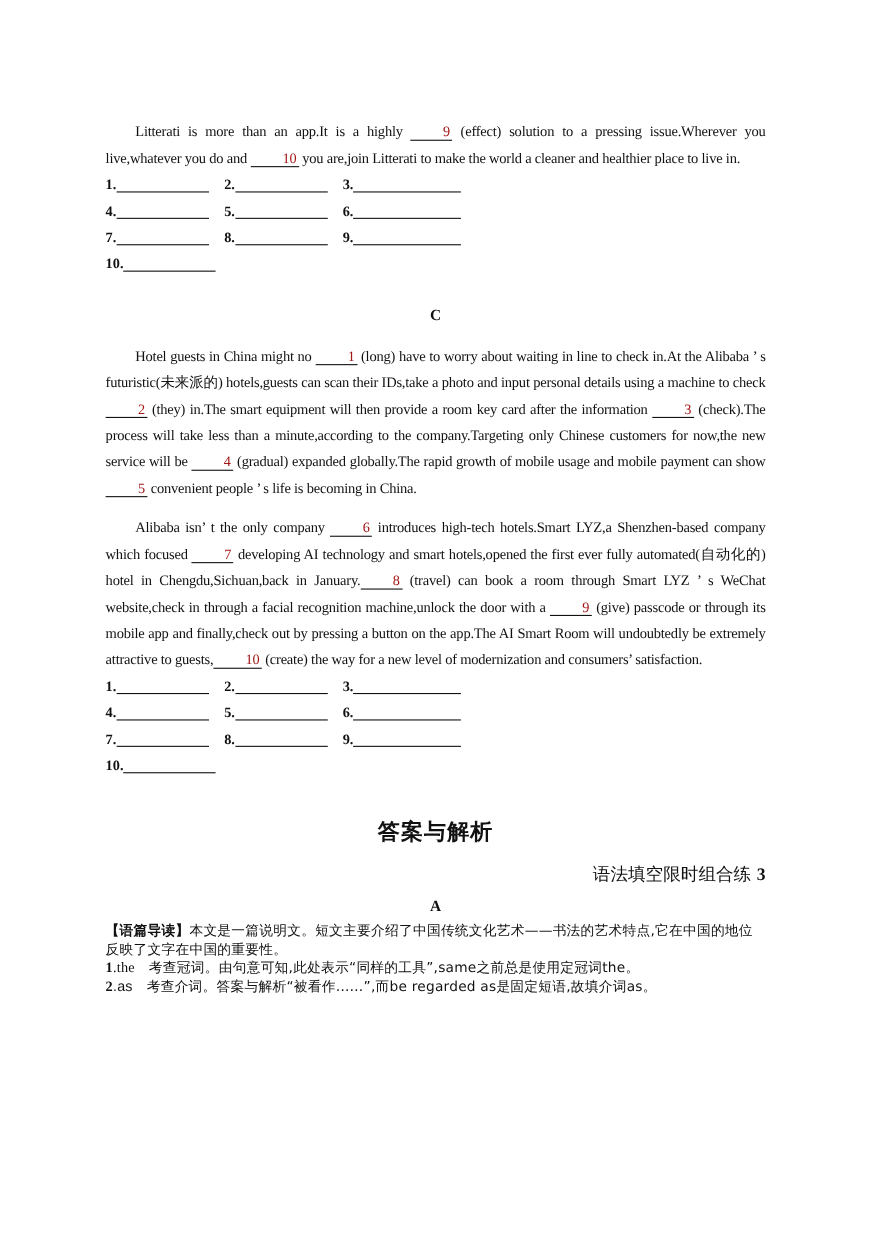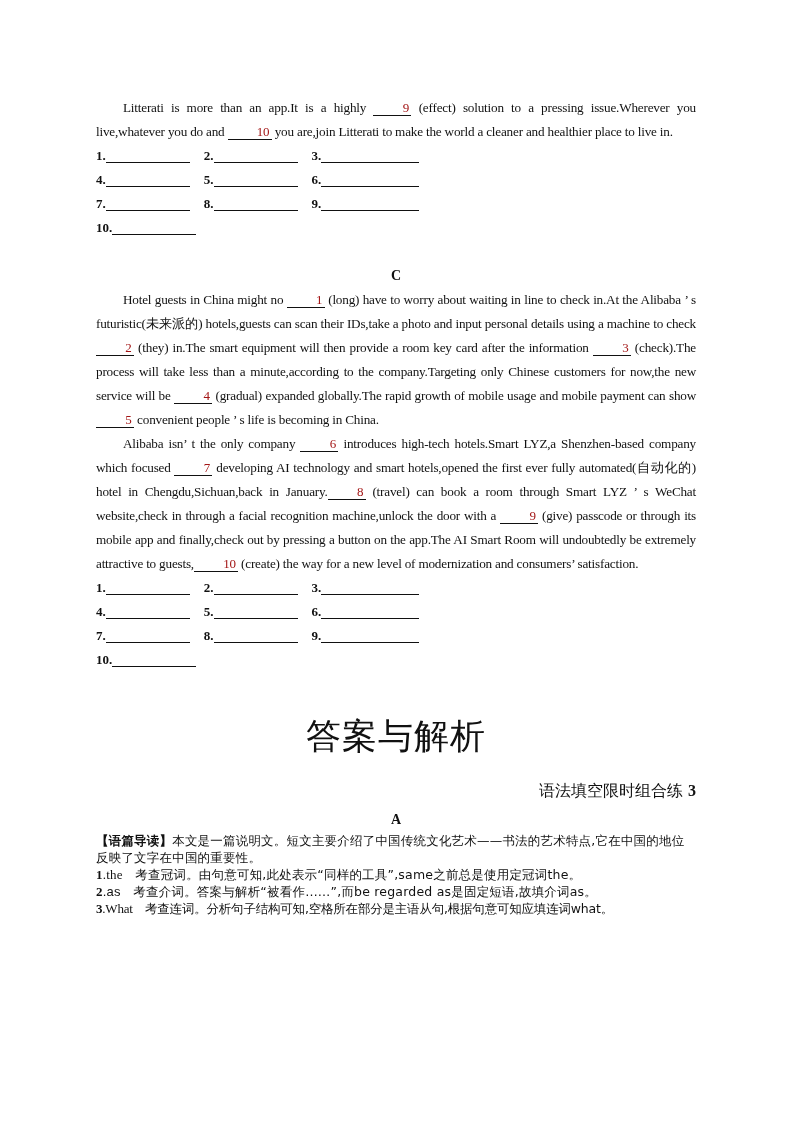--- a/index.html
+++ b/index.html
@@ -1,30 +1,30 @@
 <!DOCTYPE html>
 <html><head>
 <meta charset="utf-8">
 <style>
   html, body { margin: 0; padding: 0; background: #ffffff; }
   body { width: 794px; height: 1123px; position: relative; overflow: hidden;
          font-family: "Liberation Serif", "DejaVu Serif", serif; color: #111; }
   .page { position: absolute; left: 96px; top: 96px; width: 600px; }
   .para { font-size: 13.2px; line-height: 24px; margin: 0; text-align: justify; letter-spacing: -0.2px; }
-  .indent { text-indent: 27px; }
+  .indent { text-indent: 27px; margin-top: 12px; }
   .blank { display: inline-block; border-bottom: 1px solid #111; text-align: center; color: #a31515;
            line-height: 14px; min-width: 34px; padding: 0 2px; font-size: 13px; }
   .ans-grid { font-size: 13px; line-height: 24px; font-weight: bold; }
   .ans-row { display: flex; height: 24px; }
   .ans-item { display: flex; align-items: flex-end; margin-right: 14px; }
   .ans-item .line { display: inline-block; border-bottom: 1px solid #111; height: 16px; margin-bottom: 5px; }
   .w1 { width: 84px; } .w3 { width: 98px; } .w10 { width: 84px; }
   .sec-title { text-align: center; font-weight: bold; font-size: 14px; line-height: 24px; margin: 0; }
-  .big-title { text-align: center; font-family: "DejaVu Sans", sans-serif; font-size: 35px; font-weight: normal;
-               letter-spacing: 1px; margin: 16px; line-height: 40px; }
+  .big-title { text-align: center; font-family: "DejaVu Sans", sans-serif; font-size: 20px; font-weight: bold;
+               letter-spacing: 1px; margin: 0; line-height: 40px; }
   .sub-title { text-align: right; font-family: "DejaVu Sans", sans-serif; font-size: 16px; line-height: 26px; margin: 0; }
   .sub-title b { font-family: "Liberation Serif", serif; font-size: 16px; }
   .cn { font-family: "DejaVu Sans", sans-serif; font-size: 12.5px; line-height: 17px; margin: 0; letter-spacing: 0.2px; }
   .cn b { font-family: "Liberation Serif", serif; font-size: 13px; }
 </style>
 </head>
 <body>
 
 <div class="page">
 
@@ -145,14 +145,13 @@
   <p class="big-title">答案与解析</p>
   <div style="height:6px"></div>
   <p class="sub-title"><span>语法填空限时组合练</span> <b>3</b></p>
   <div style="height:4px"></div>
   <p class="sec-title">A</p>
 
   <p class="cn"><span style="font-weight:bold">【语篇导读】</span><span>本文是一篇说明文。短文主要介绍了中国传统文化艺术——书法的艺术特点,它在中国的地位反映了文字在中国的重要性。</span></p>
 
   <p class="cn"><b>1</b><span style="font-family:'Liberation Serif',serif;font-size:13px">.the</span><span>　考查冠词。由句意可知,此处表示“同样的工具”,same之前总是使用定冠词the。</span></p>
   <p class="cn"><b>2</b><span style="font-family:Liberation Sans, sans-serif;font-size:13px">.as</span><span>　考查介词。答案与解析“被看作……”,而be regarded as是固定短语,故填介词as。</span></p>
-  <p class="cn" style="white-space:nowrap;letter-spacing:-0.2px"><b>3</b><span style="font-family:'Liberation Serif',serif;font-size:13px">.What</span><span>　考查连词。分析句子结构可知,空格所在部分是主语从句,根据句意可知应填连词what。</span></p>
 </div>
 
 </body></html>

